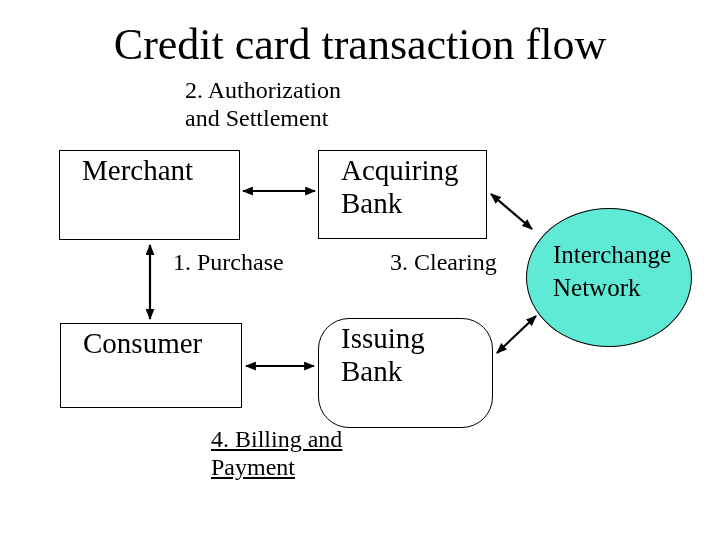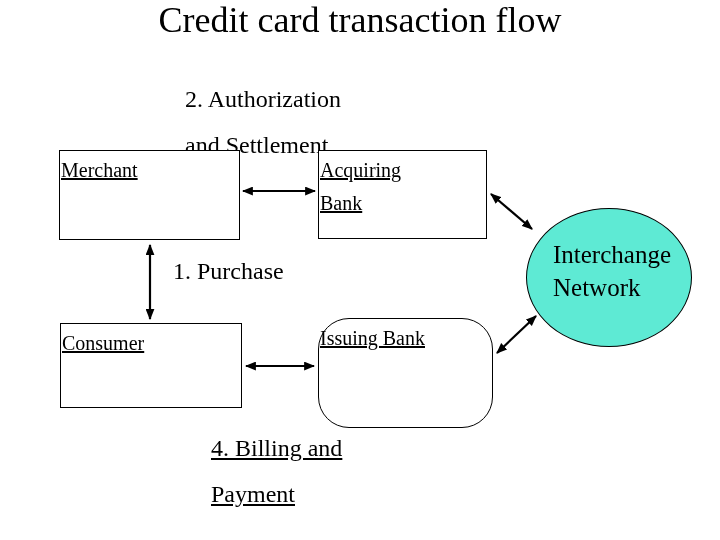--- a/index.html
+++ b/index.html
@@ -12,43 +12,42 @@
     width: 720px;
     height: 540px;
     background: #ffffff;
     color: #000000;
     font-family: "Liberation Serif", "DejaVu Serif", serif;
     overflow: hidden;
   }
   .slide-title {
     position: absolute;
     left: 0;
-    top: 0;
+    top: 20px;
     width: 720px;
     text-align: center;
-    font-size: 36px;
+    font-size: 44px;
     line-height: 1.15;
     white-space: nowrap;
   }
   .note {
     position: absolute;
     font-size: 24px;
-    line-height: 46px;
+    line-height: 28px;
     white-space: pre-line;
   }
   .node-box {
     position: absolute;
     box-sizing: border-box;
     border: 1.5px solid #000000;
     background: #ffffff;
-    font-size: 20px;
+    font-size: 29px;
     line-height: 33px;
-    padding: 3px 1px;
+    padding: 3px 22px;
     white-space: pre-line;
-    text-decoration: underline;
   }
   .node-ellipse {
     position: absolute;
     box-sizing: border-box;
     border: 1px solid #000000;
     border-radius: 50%;
     background: #5eead4;
     font-size: 25px;
     line-height: 33px;
     padding: 29px 0 0 26px;
@@ -83,20 +82,21 @@
 
 <div id="stage">
 
   <div class="slide-title">Credit card transaction flow</div>
 
   <div id="note-authorization" class="note">2. Authorization
 and Settlement</div>
 
   <div id="note-purchase" class="note">1. Purchase</div>
 
+  <div id="note-clearing" class="note">3. Clearing</div>
 
   <div id="note-billing" class="note">4. Billing and
 Payment</div>
 
   <div id="node-merchant" class="node-box">Merchant</div>
 
   <div id="node-consumer" class="node-box">Consumer</div>
 
   <div id="node-acquiring" class="node-box">Acquiring
 Bank</div>

